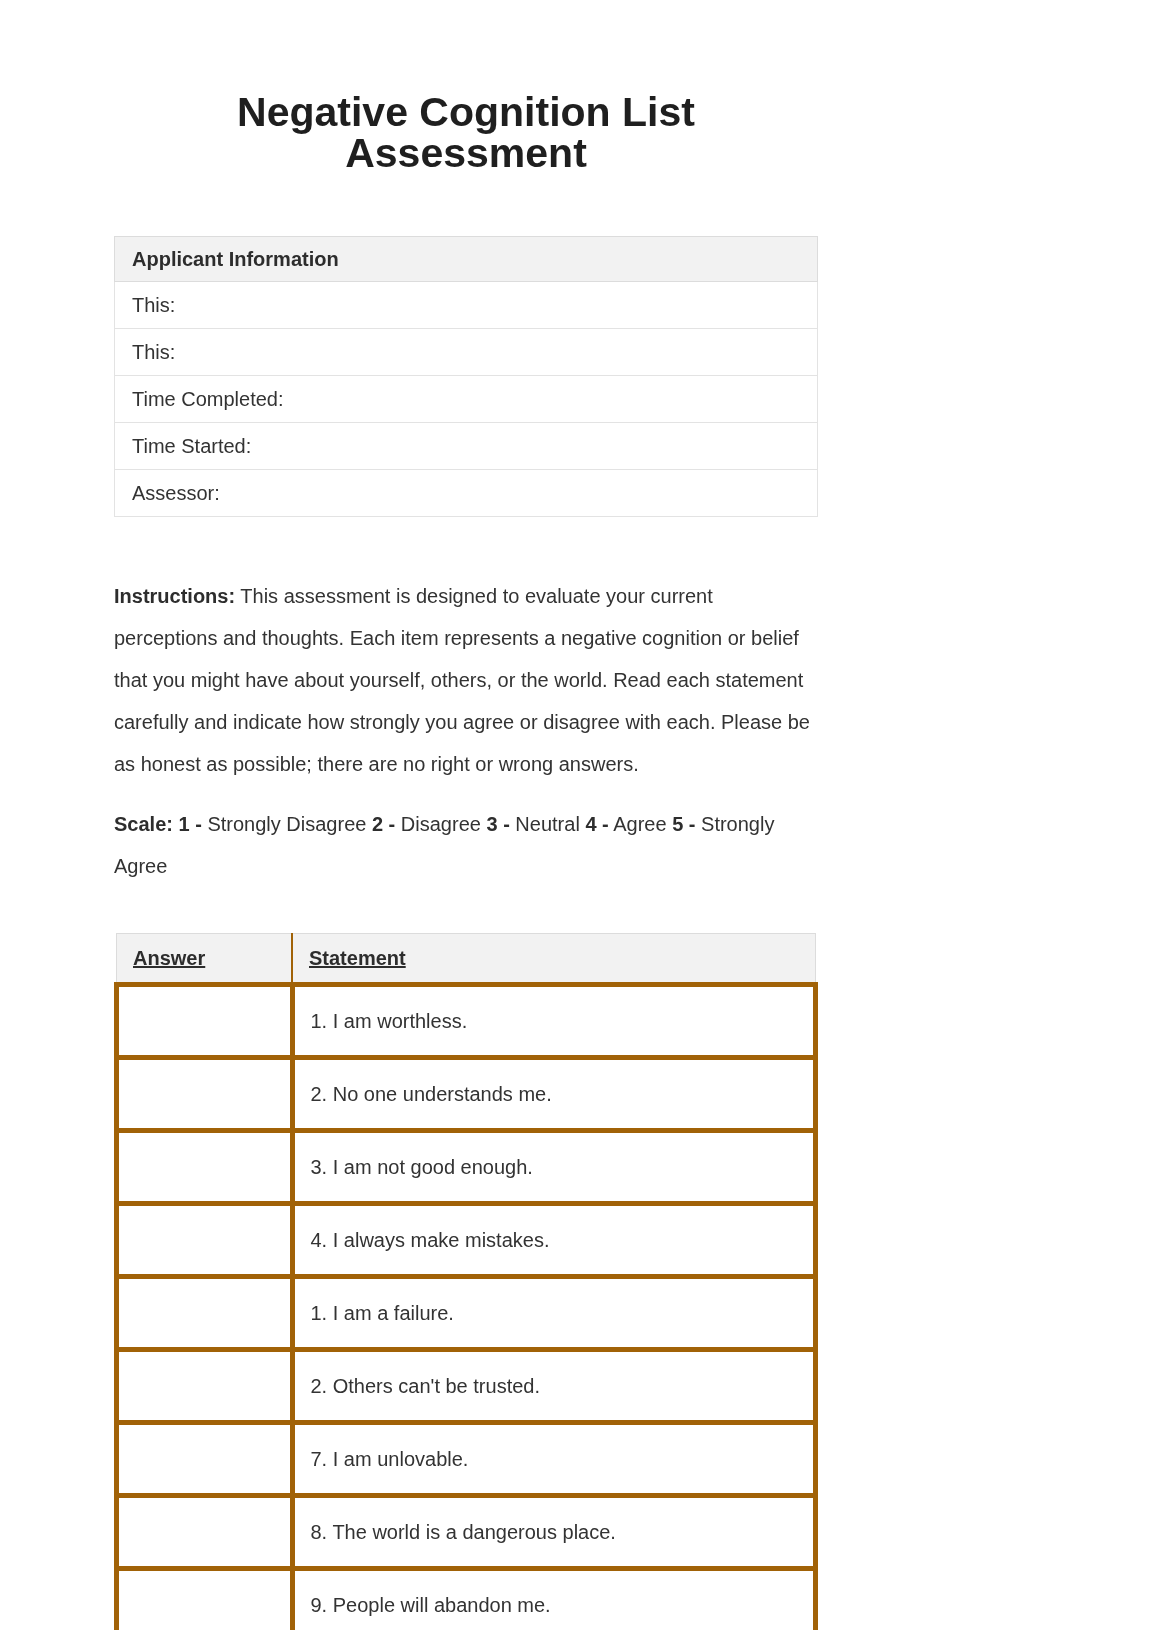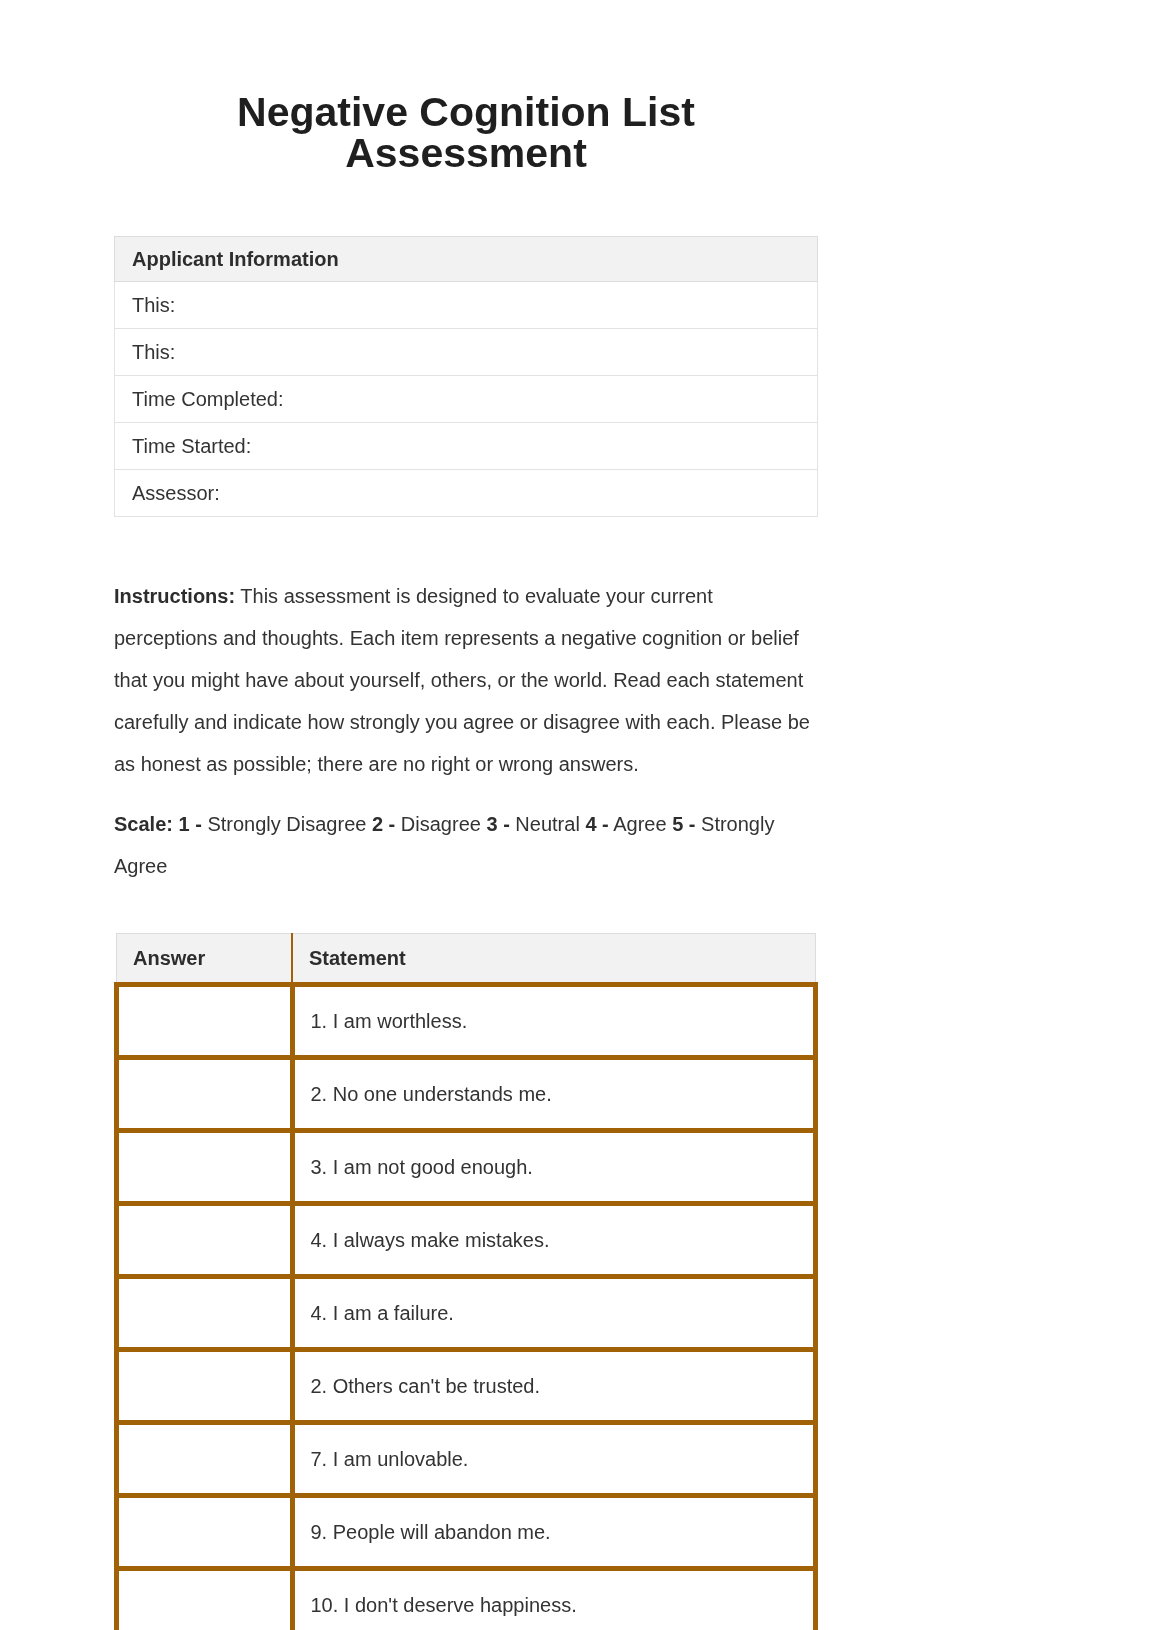--- a/index.html
+++ b/index.html
@@ -83,20 +83,21 @@
   }
   .stmt-table th {
     background: #f2f2f2;
     border: 1px solid #dcdcdc;
     text-align: left;
     font-size: 20px;
     line-height: 24px;
     font-weight: bold;
     color: #2d2d2d;
     padding: 12px 16px;
+    text-decoration: underline;
   }
   .stmt-table th + th {
     border-left: 2px solid #a16207;
   }
   .stmt-table td {
     border: 5px solid #a16207;
     font-size: 20px;
     line-height: 24px;
     padding: 22px 16px;
     color: #333333;
@@ -175,29 +176,33 @@
       <tr>
         <td class="answer-col"></td>
         <td>3. I am not good enough.</td>
       </tr>
       <tr>
         <td class="answer-col"></td>
         <td>4. I always make mistakes.</td>
       </tr>
       <tr>
         <td class="answer-col"></td>
-        <td>4. I am a failure.</td>
+        <td>1. I am a failure.</td>
       </tr>
       <tr>
         <td class="answer-col"></td>
         <td>2. Others can't be trusted.</td>
       </tr>
       <tr>
         <td class="answer-col"></td>
         <td>7. I am unlovable.</td>
+      </tr>
+      <tr>
+        <td class="answer-col"></td>
+        <td>8. The world is a dangerous place.</td>
       </tr>
       <tr>
         <td class="answer-col"></td>
         <td>9. People will abandon me.</td>
       </tr>
       <tr>
         <td class="answer-col"></td>
         <td>10. I don't deserve happiness.</td>
       </tr>
     </tbody>

